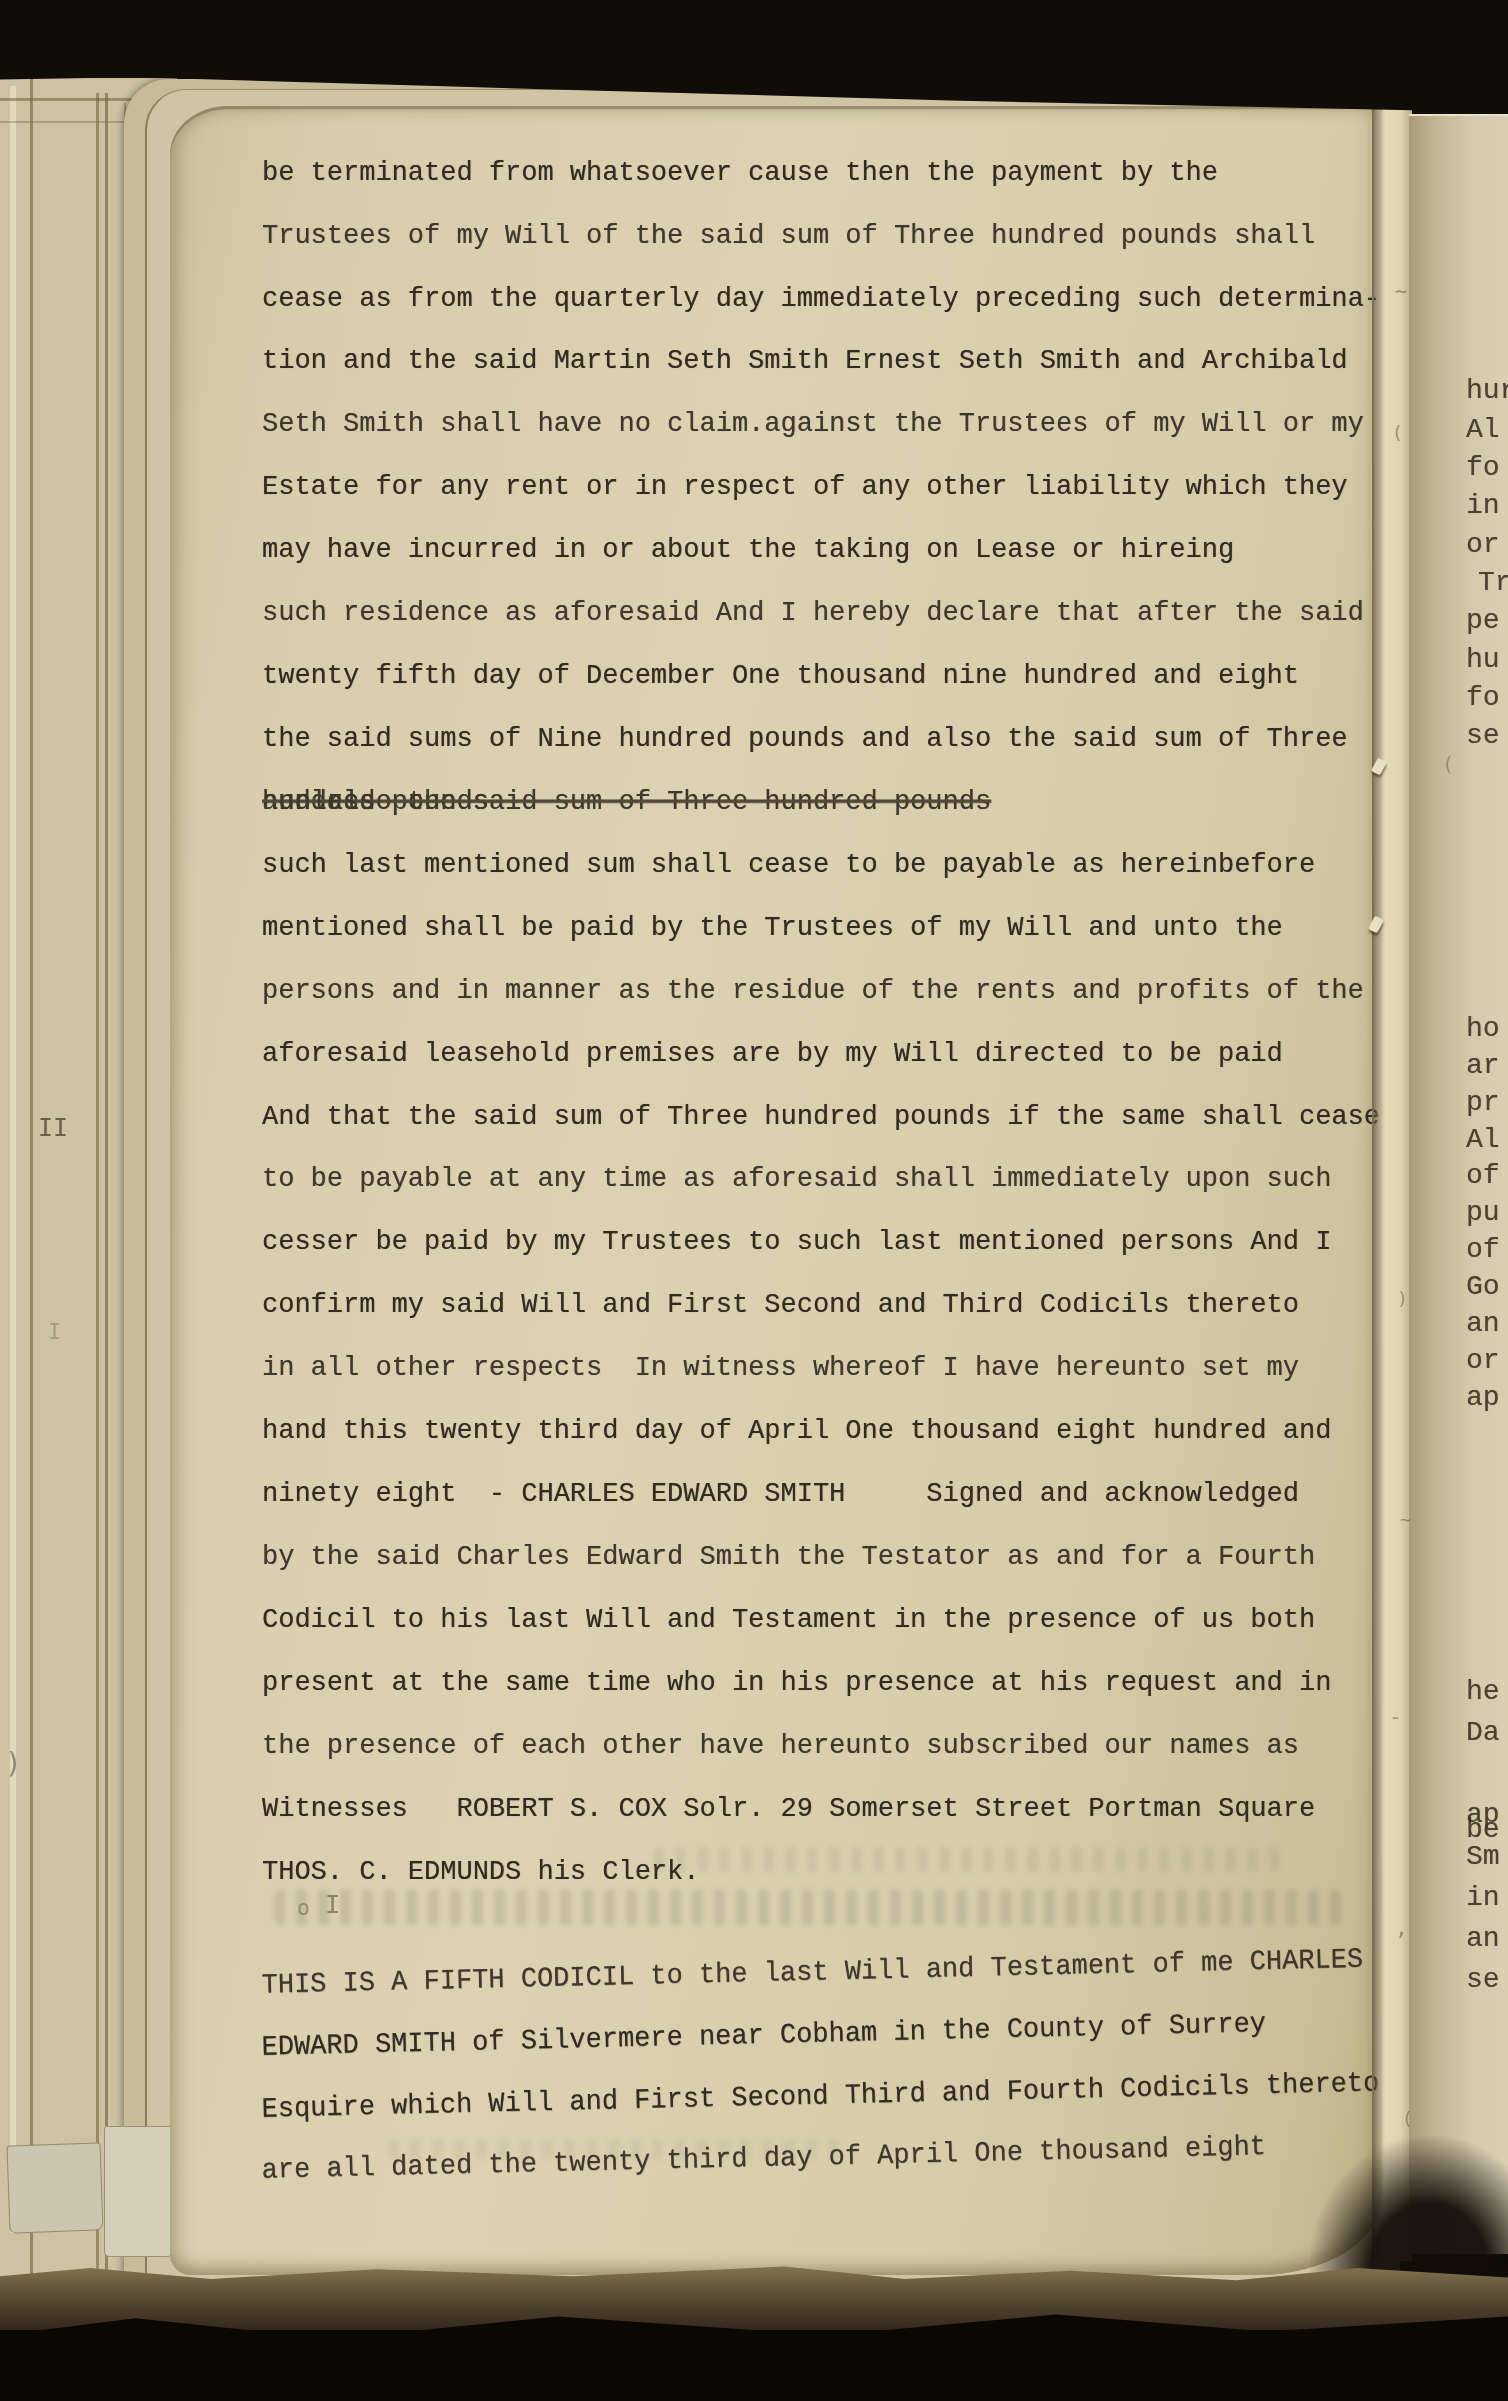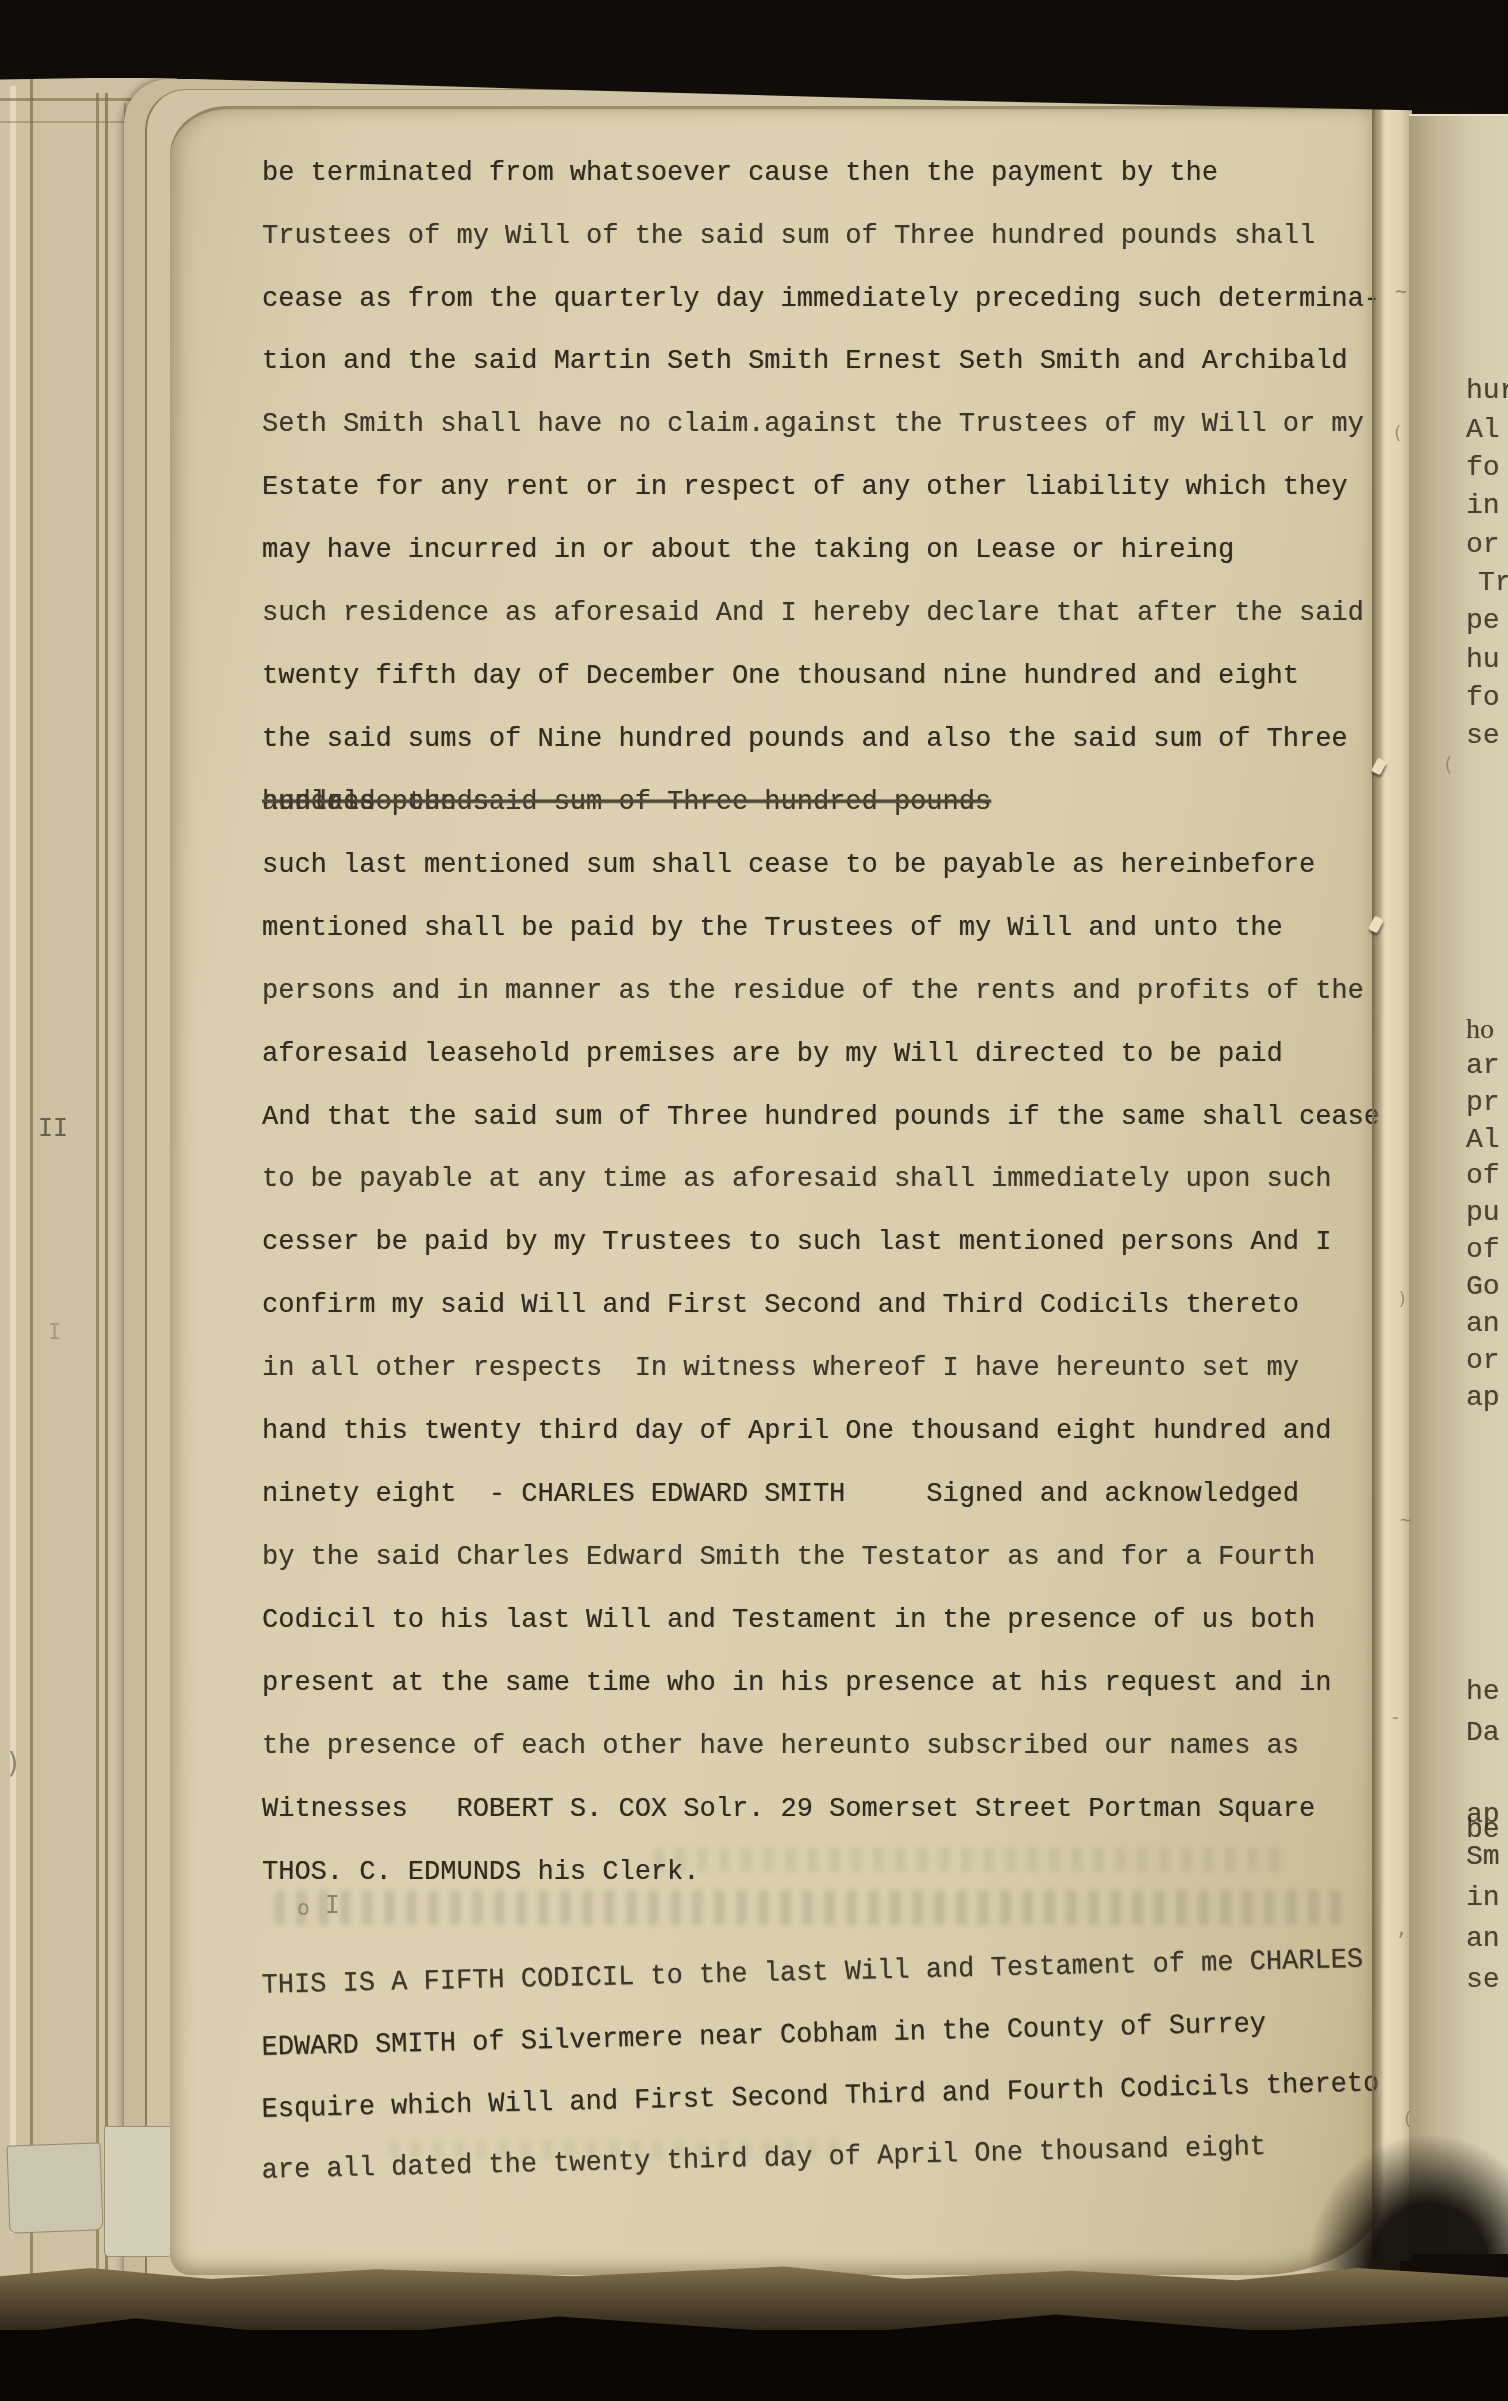--- a/index.html
+++ b/index.html
@@ -136,21 +136,21 @@
       <div class="frag" style="top: 375px;">hur</div>
       <div class="frag" style="top: 414px;">Al</div>
       <div class="frag" style="top: 452px;">fo</div>
       <div class="frag" style="top: 490px;">in</div>
       <div class="frag" style="top: 529px;">or</div>
       <div class="frag" style="top: 567px; margin-left: 12px;">Tr</div>
       <div class="frag" style="top: 605px;">pe</div>
       <div class="frag" style="top: 644px;">hu</div>
       <div class="frag" style="top: 682px;">fo</div>
       <div class="frag" style="top: 720px;">se</div>
-      <div class="frag" style="top: 1013px; font-family: Liberation Serif, serif;">ho</div>
+      <div class="frag" style="top: 1013px;">ho</div>
       <div class="frag" style="top: 1050px; text-align: right;">ar</div>
       <div class="frag" style="top: 1087px;">pr</div>
       <div class="frag" style="top: 1124px;">Al</div>
       <div class="frag" style="top: 1160px;">of</div>
       <div class="frag" style="top: 1197px;">pu</div>
       <div class="frag" style="top: 1234px;">of</div>
       <div class="frag" style="top: 1271px;">Go</div>
       <div class="frag" style="top: 1308px;">an</div>
       <div class="frag" style="top: 1345px;">or</div>
       <div class="frag" style="top: 1382px;">ap</div>

